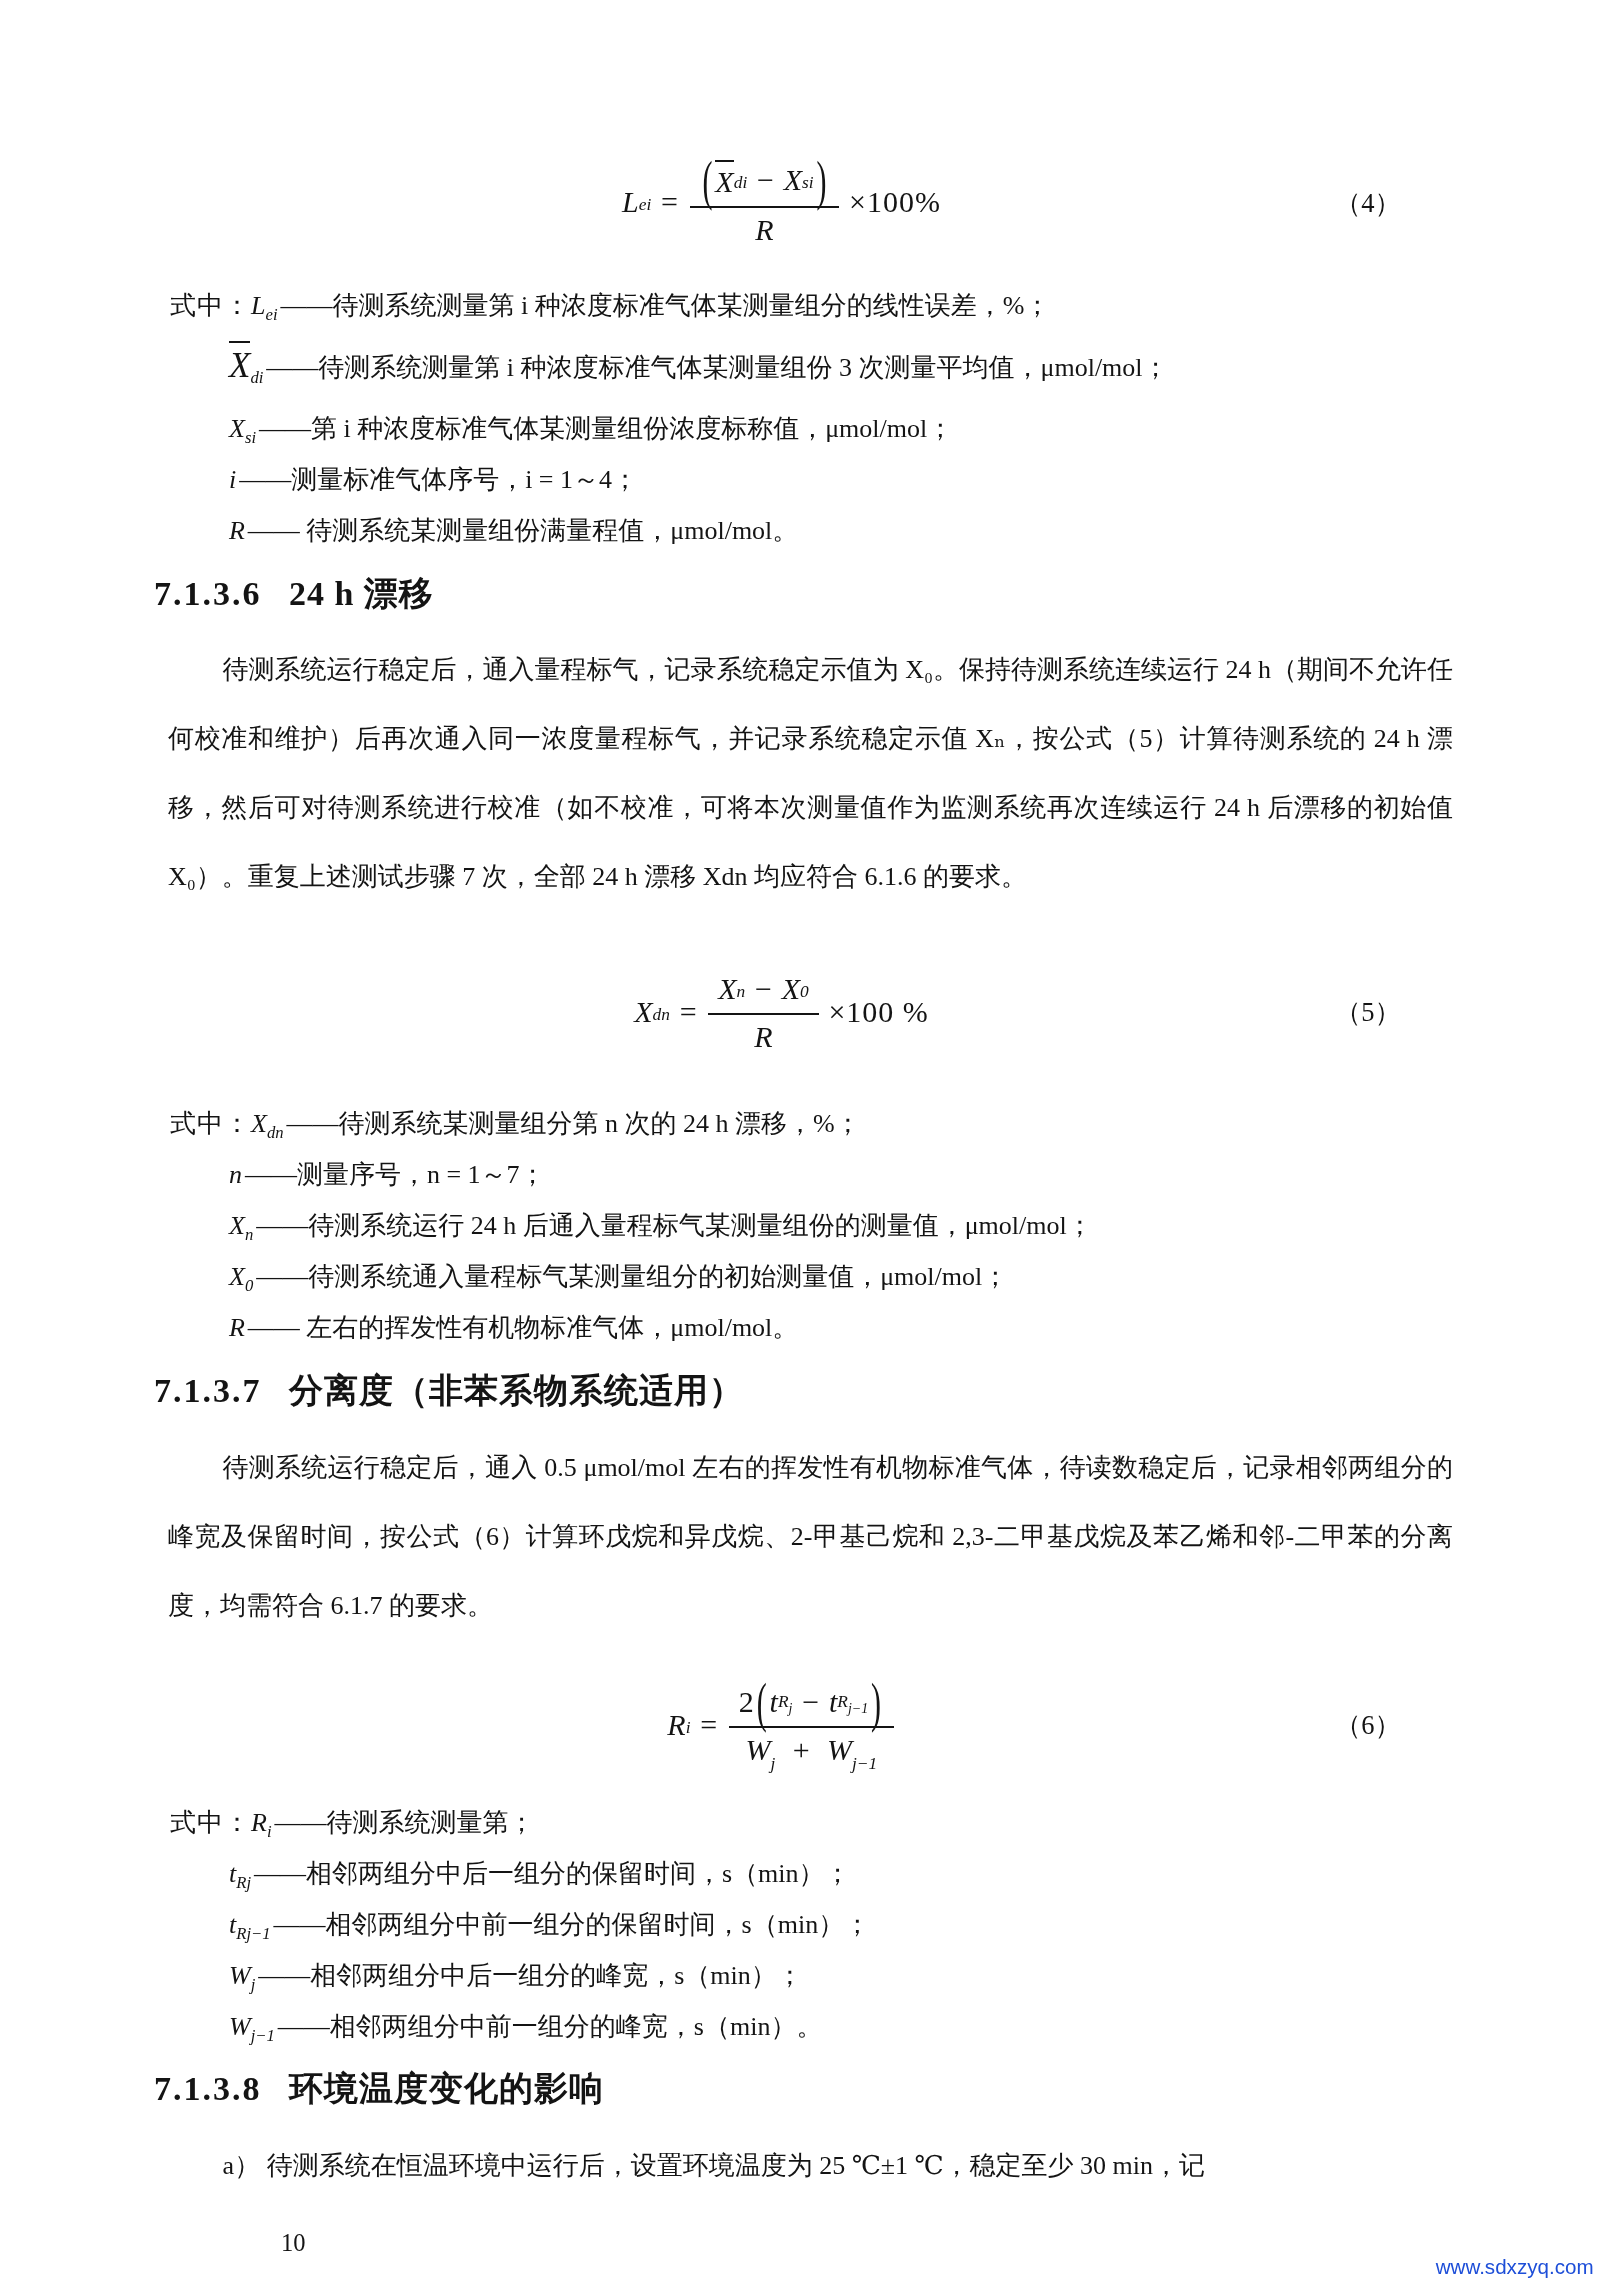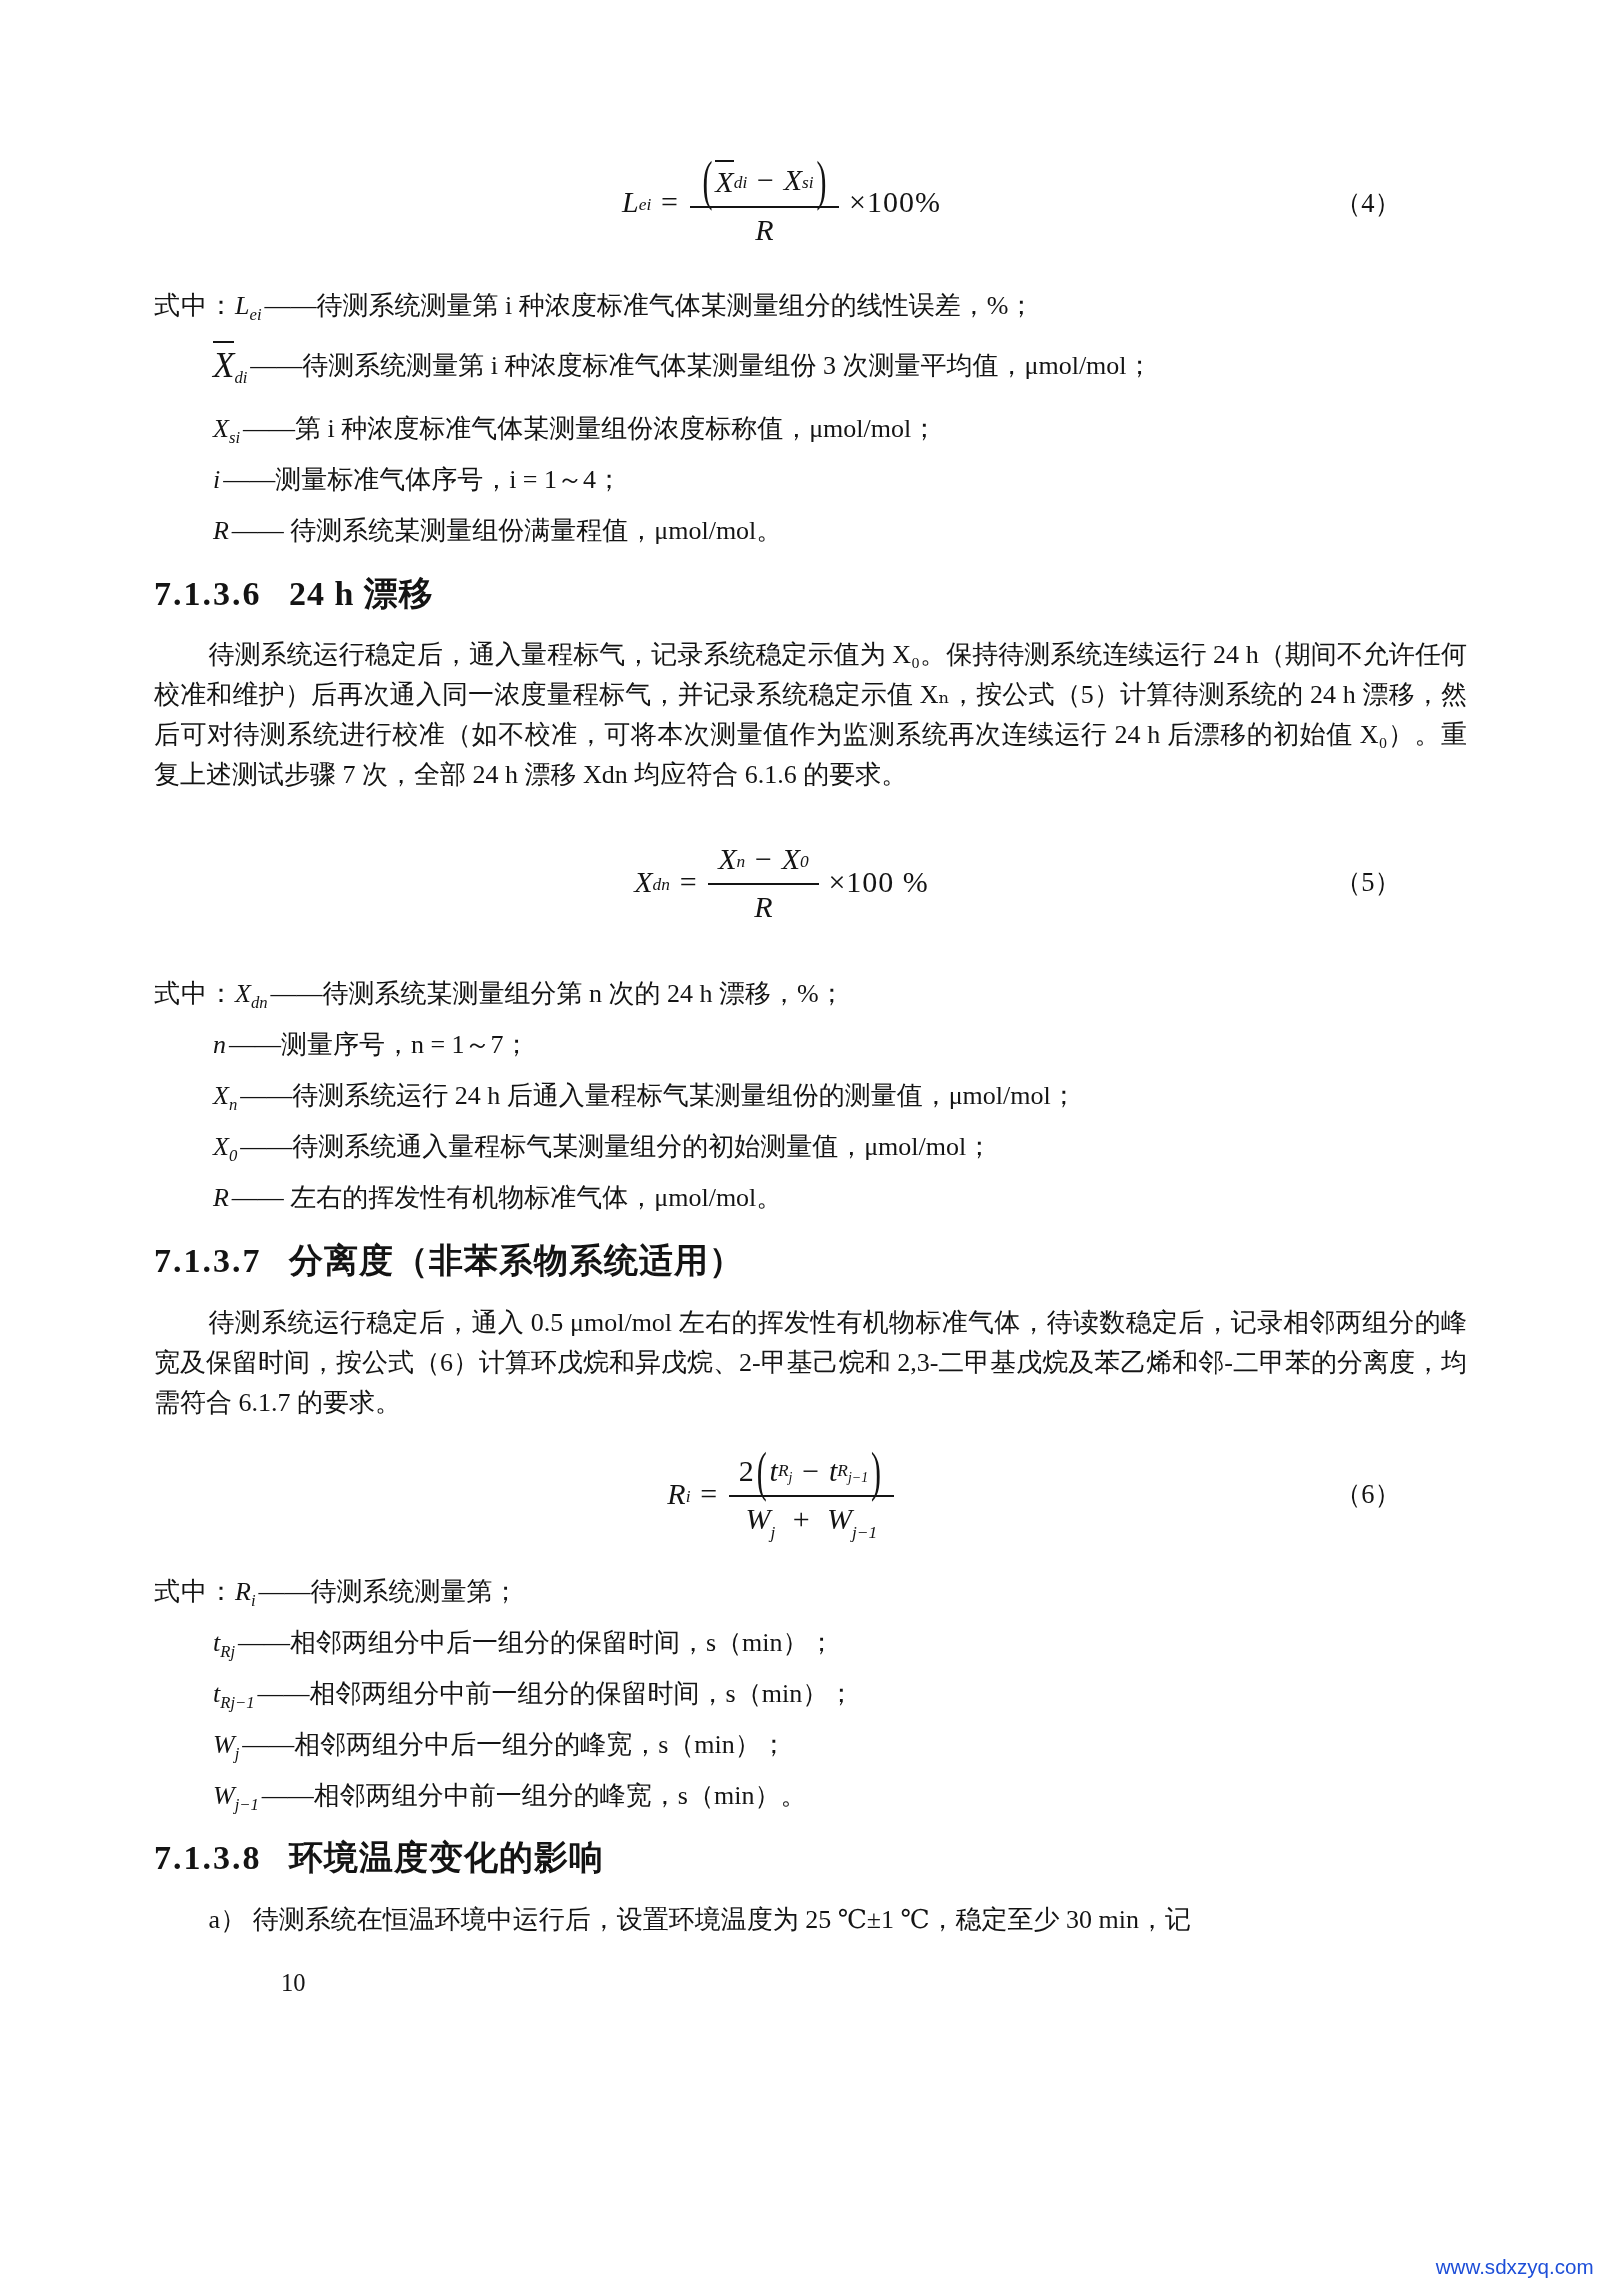--- a/index.html
+++ b/index.html
@@ -47,46 +47,47 @@
     right: 66px;
     top: 50%;
     transform: translateY(-50%);
     font-size: 26.5px;
     font-style: normal;
   }
 
   
   .where-row {
     display: flex;
-    align-items: flex-start;
+    align-items: center;
     line-height: 51px;
     white-space: nowrap;
     font-size: 26px;
+    margin-left: 16px;
   }
   .where-row.cont { padding-left: 59px; }
   .wlabel { letter-spacing: 1px; }
   .sym { font-style: italic; margin-right: 2.9px; }
   .sym sub { font-size: 16.7px; font-style: italic; line-height: 0; }
   .big-sym { line-height: 69px; }
   .big-sym .sym .v { font-size: 35px; }
   .desc { font-style: normal; }
 
   
   .sec {
     font-family: Liberation Serif, serif;
     font-weight: 700;
     font-size: 34px;
     margin: 14.7px 0 18.6px 0;
     letter-spacing: 1px;
   }
   .sec .sec-no { margin-right: 27.4px; letter-spacing: 2px; }
   .para {
-    margin: 0;
+    margin: 14px;
     font-size: 26px;
-    line-height: 40px;
+    line-height: 69px;
     text-align: justify;
     text-indent: 2.1em;
   }
 
   
   .page-number {
     margin: 29px 0 0 127px;
     font-size: 24.5px;
   }
   .watermark {

